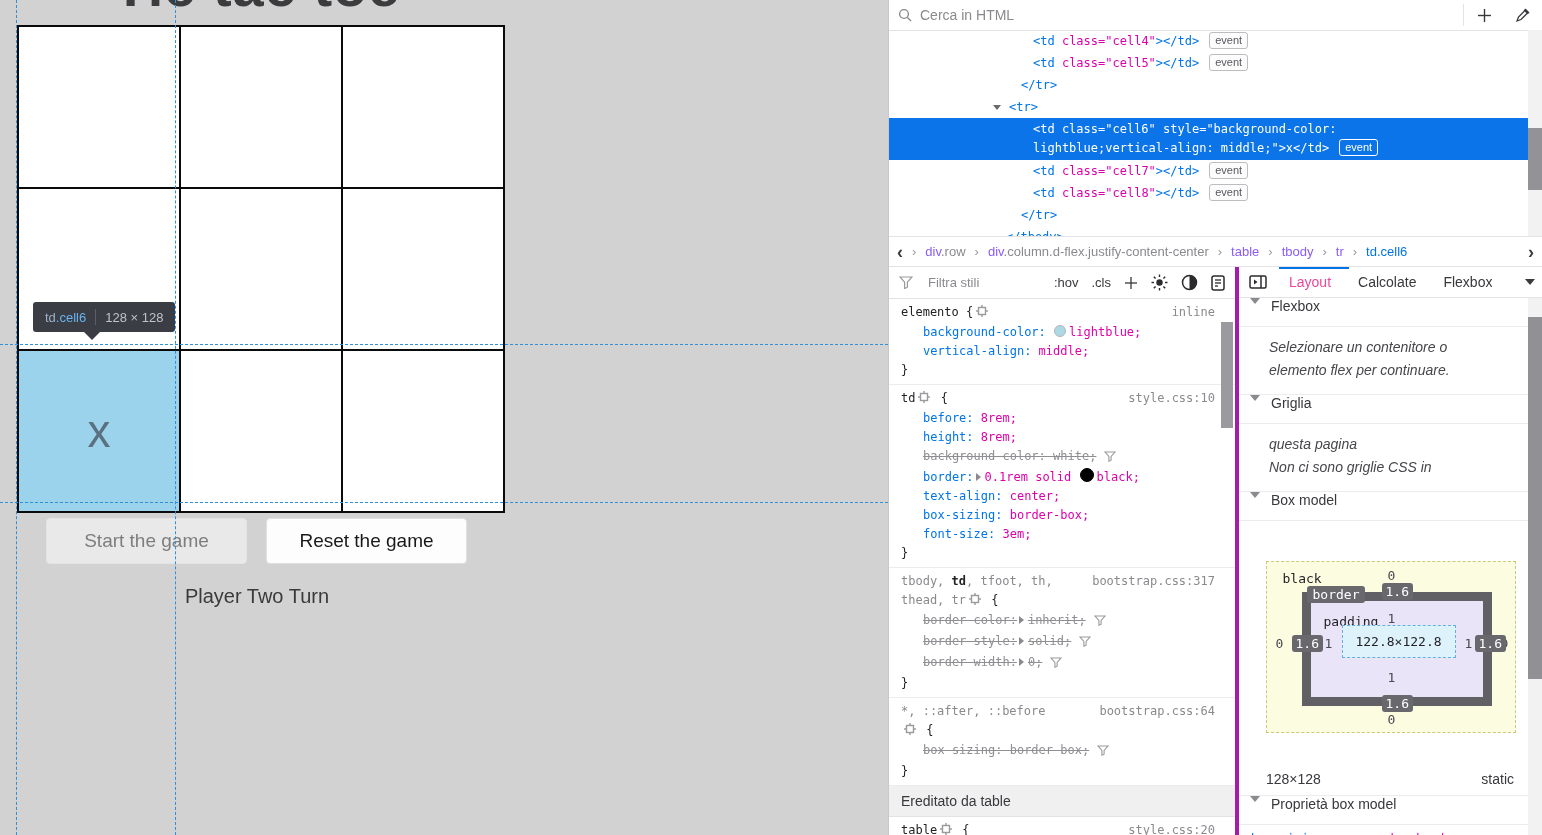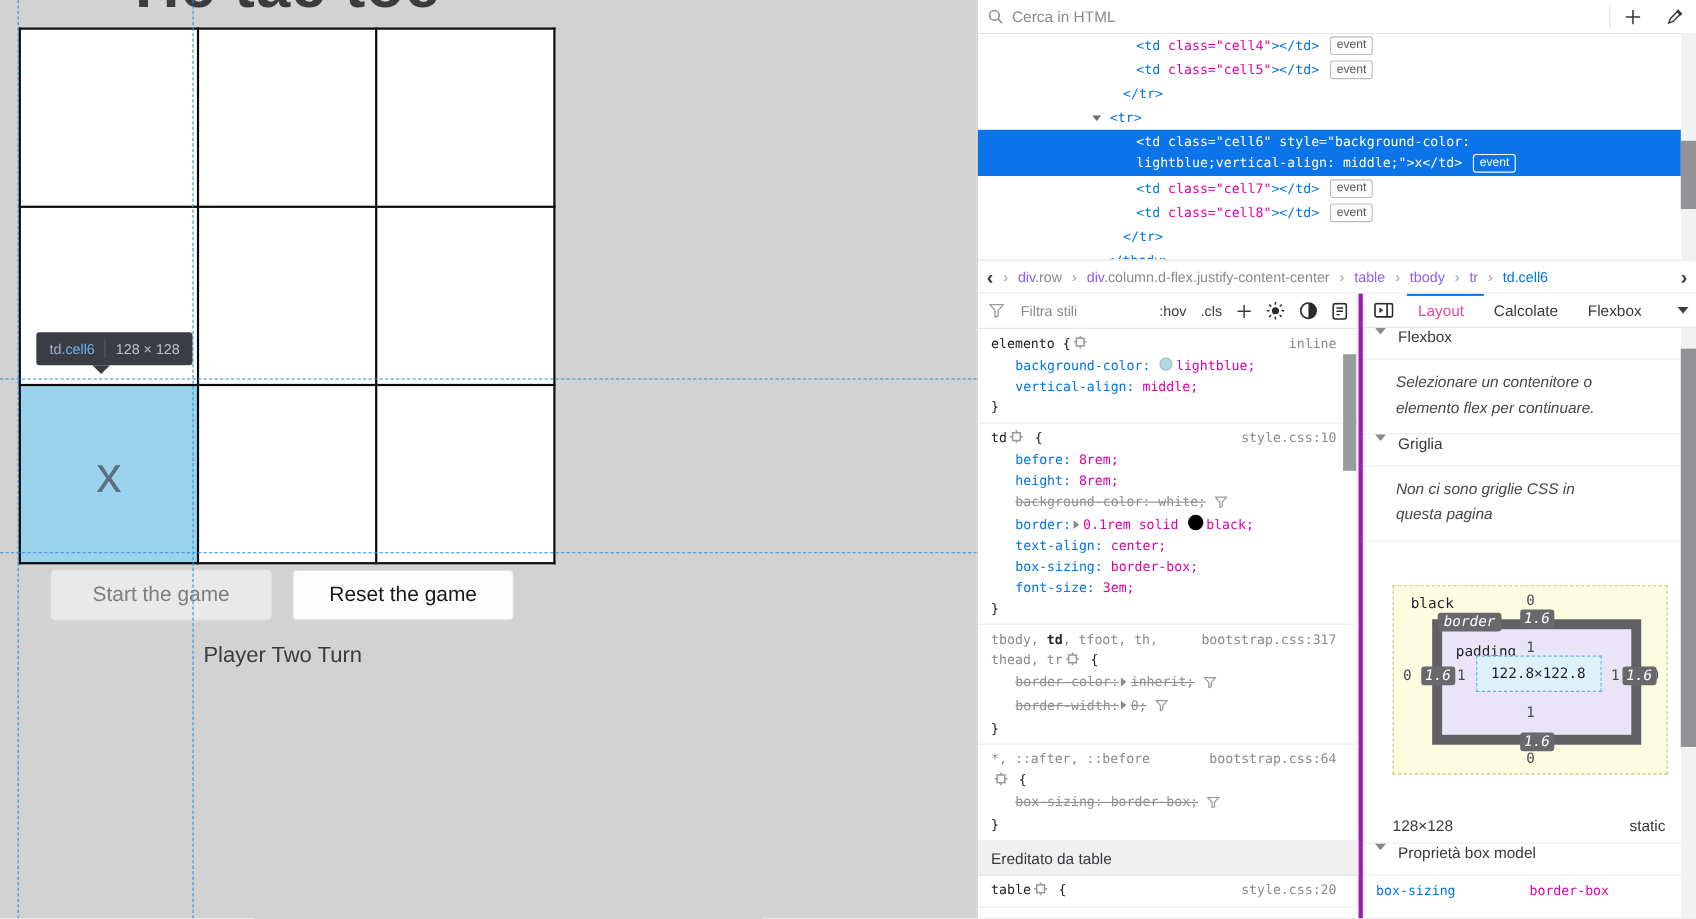--- a/index.html
+++ b/index.html
@@ -121,21 +121,21 @@
              border:1px dashed #c8c87e;box-sizing:border-box;
              font-family:"DejaVu Sans Mono",monospace;font-size:13px;color:#4a4a4f;}
   .bm-border{position:absolute;left:35px;top:30px;width:190px;height:114px;box-sizing:border-box;
              border:9px solid #606065;background:#eae4f9;}
   .bm-content{position:absolute;left:75px;top:63px;width:114px;height:33px;background:#def2fc;
               border:1px dashed #66aede;box-sizing:border-box;display:flex;align-items:center;
               justify-content:center;color:#232327;}
   .bm-label{color:#232327;}
   .lbl-margin{position:absolute;left:16px;top:9px;}
   .lbl-padding{position:absolute;left:57px;top:52px;}
-  .chip{position:absolute;background:#68686d;color:#fff;border-radius:3px;padding:0 4px;line-height:17px;font-style:italic;}
+  .chip{position:absolute;background:#68686d;color:#fff;border-radius:3px;padding:0 4px;line-height:17px;}
   .chip-borderlbl{left:40px;top:24px;padding:0 6px;}
   .num{position:absolute;}
   .bm-num-center{left:0;width:250px;text-align:center;}
   .dims{display:flex;justify-content:space-between;padding:0 28px 0 27px;margin-top:38px;
         font-size:14px;color:#38383d;}
   .props-header{margin-top:8px;border-top:1px solid #ececee;}
   .clip-row{font-family:"DejaVu Sans Mono",monospace;font-size:12px;line-height:19px;
             padding:5px 0 0 12px;white-space:nowrap;}
   .layout-scroll{position:absolute;right:0;top:31px;width:14px;bottom:0;background:#f2f2f3;}
   .layout-scroll .thumb{position:absolute;left:0;top:19px;width:14px;height:362px;background:#919195;}
@@ -338,20 +338,23 @@
                   <rect x="2.5" y="2.5" width="7" height="7" fill="none" stroke="#9a9a9e" stroke-width="1.4"></rect>
                   <line x1="6" y1="0" x2="6" y2="2.5" stroke="#9a9a9e" stroke-width="1.4"></line>
                   <line x1="6" y1="9.5" x2="6" y2="12" stroke="#9a9a9e" stroke-width="1.4"></line>
                   <line x1="0" y1="6" x2="2.5" y2="6" stroke="#9a9a9e" stroke-width="1.4"></line>
                   <line x1="9.5" y1="6" x2="12" y2="6" stroke="#9a9a9e" stroke-width="1.4"></line>
                 </svg></span> <span>{</span></div>
           <div class="props">
             <div><span class="struck">border-color:</span><span class="tri-right"></span><span class="struck">inherit;</span><span class="funnel"><svg width="12" height="11" viewBox="0 0 12 11">
                     <path d="M1 1 h10 l-3.9 4.4 v3.8 l-2.2 1 v-4.8 Z" fill="none" stroke="#9a9a9e" stroke-width="1.1"></path>
                   </svg></span></div>
+            <div><span class="struck">border-style:</span><span class="tri-right"></span><span class="struck">solid;</span><span class="funnel"><svg width="12" height="11" viewBox="0 0 12 11">
+                    <path d="M1 1 h10 l-3.9 4.4 v3.8 l-2.2 1 v-4.8 Z" fill="none" stroke="#9a9a9e" stroke-width="1.1"></path>
+                  </svg></span></div>
             <div><span class="struck">border-width:</span><span class="tri-right"></span><span class="struck">0;</span><span class="funnel"><svg width="12" height="11" viewBox="0 0 12 11">
                     <path d="M1 1 h10 l-3.9 4.4 v3.8 l-2.2 1 v-4.8 Z" fill="none" stroke="#9a9a9e" stroke-width="1.1"></path>
                   </svg></span></div>
           </div>
           <div>}</div>
         </div>
 
         <div class="rule">
           <div><span class="sel-dim">*, ::after, ::before</span><span class="origin">bootstrap.css:64</span></div>
           <div><span class="target"><svg width="12" height="12" viewBox="0 0 12 12">
@@ -407,24 +410,28 @@
       <div class="sec-msg">
         <div>Selezionare un contenitore o</div>
         <div>elemento flex per continuare.</div>
       </div>
 
       <div class="sec-header">
         <span class="tri-down"></span>
         <span>Griglia</span>
       </div>
       <div class="sec-msg">
+        <div>questa pagina</div>
         <div>Non ci sono griglie CSS in</div>
-        <div>questa pagina</div>
-      </div>
-
+      </div>
+
+      <div class="sec-header">
+        <span class="tri-down"></span>
+        <span>Box model</span>
+      </div>
       <div class="bm-wrap">
         <div class="bm-margin">
           <span class="bm-label lbl-margin">black</span>
           <span class="num bm-num-center" style="top:6px;">0</span>
           <span class="num" style="left:9px;top:74px;">0</span>
           <span class="num" style="left:234px;top:74px;">0</span>
           <span class="num bm-num-center" style="top:150px;">0</span>
 
           <div class="bm-border"></div>
           <span class="chip chip-borderlbl">border</span>

